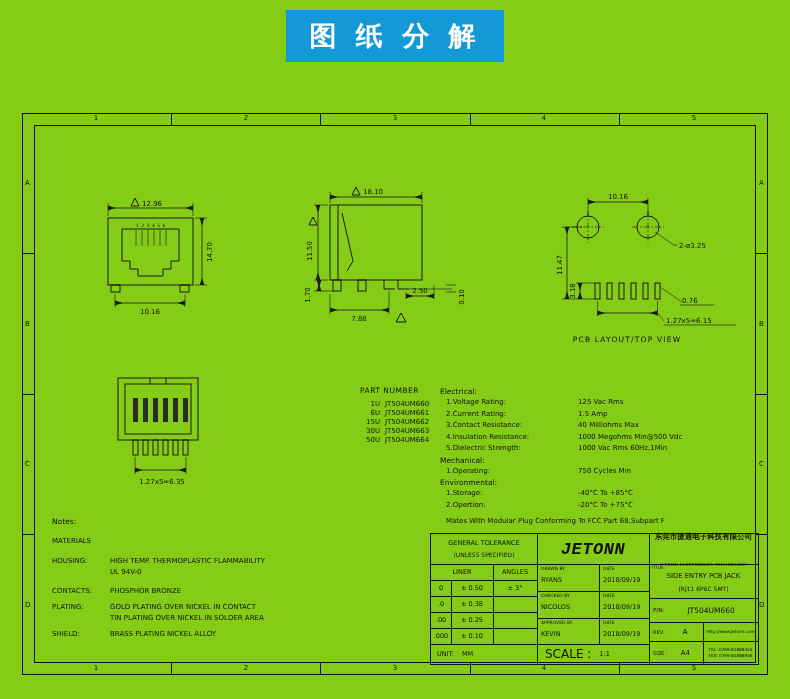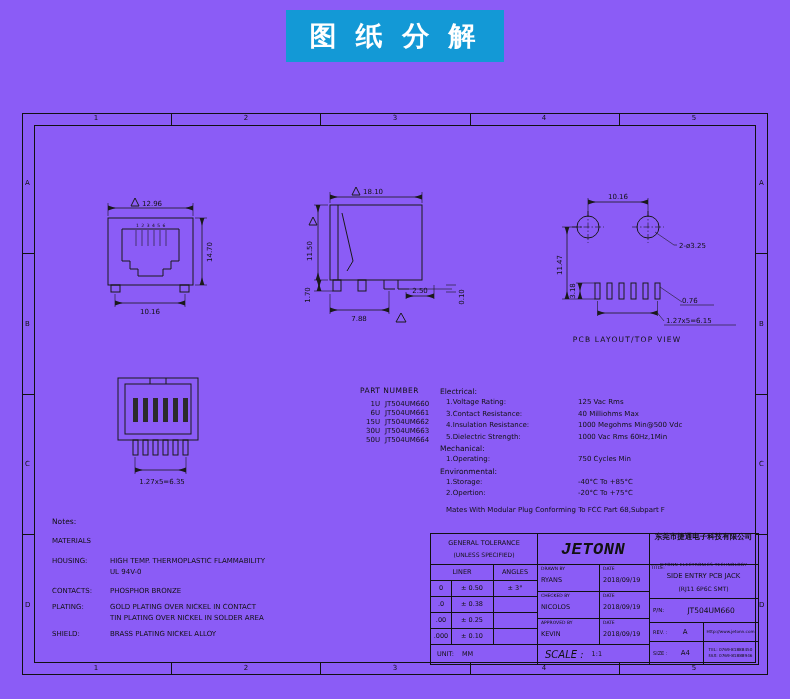--- a/index.html
+++ b/index.html
@@ -1,16 +1,16 @@
 <!DOCTYPE html>
 <html><head>
 <meta charset="utf-8">
 <style>
   html,body{margin:0;padding:0;background:#fff;}
-  #page{position:relative;width:790px;height:699px;background:#8b5cf6;font-family:"DejaVu Sans",sans-serif;color:#111;overflow:hidden;}
+  #page{position:relative;width:790px;height:699px;background:#84cc16;font-family:"DejaVu Sans",sans-serif;color:#111;overflow:hidden;}
   #banner{position:absolute;left:286px;top:10px;width:218px;height:52px;background:#1399d6;display:flex;align-items:center;justify-content:center;}
   #banner span{color:#ffffff;font-size:27px;font-weight:bold;letter-spacing:5px;}
   .frame,.iframe{position:absolute;box-sizing:border-box;}
   .frame{border:1.5px solid #111;}
   .iframe{border:1px solid #111;}
   .zl{position:absolute;font-size:7px;transform:translate(-50%,0);}
   .zlv{position:absolute;font-size:7px;transform:translate(0,-50%);}
   .tick{position:absolute;background:#111;}
   svg text{font-family:"DejaVu Sans",sans-serif;fill:#111;}
   .t7{font-size:7px;}
@@ -221,20 +221,24 @@
       </div>
   </div>
 
   <div id="specs">
     <div class="sp-h">Electrical:</div>
     <div class="sp-row">
         <span class="lb">1.Voltage Rating:</span>
         <span>125 Vac Rms</span>
       </div>
     <div class="sp-row">
+        <span class="lb">2.Current Rating:</span>
+        <span>1.5 Amp</span>
+      </div>
+    <div class="sp-row">
         <span class="lb">3.Contact Resistance:</span>
         <span>40 Milliohms Max</span>
       </div>
     <div class="sp-row">
         <span class="lb">4.Insulation Resistance:</span>
         <span>1000 Megohms Min@500 Vdc</span>
       </div>
     <div class="sp-row">
         <span class="lb">5.Dielectric Strength:</span>
         <span>1000 Vac Rms 60Hz,1Min</span>
@@ -303,21 +307,21 @@
     <div class="cell" style="left:20px;top:78px;width:42px;height:16px;font-size:6.5px;">± 0.25</div>
     <div class="cell" style="left:0;top:94px;width:20px;height:16px;font-size:6.5px;">.000</div>
     <div class="cell" style="left:20px;top:94px;width:42px;height:16px;font-size:6.5px;">± 0.10</div>
     <div class="cell" style="left:62px;top:46px;width:44px;height:16px;font-size:6.5px;">± 3°</div>
 
     <div class="cell-l" style="left:0;top:110px;width:106px;height:20px;padding-left:6px;gap:8px;">
       <span style="font-size:6.5px;">UNIT:</span>
       <span style="font-size:6.5px;">MM</span>
     </div>
     <div class="cell-l" style="left:106px;top:110px;width:112px;height:20px;padding-left:8px;gap:8px;">
-      <span style="font-size:10px;font-style:italic;">SCALE :</span>
+      <span style="font-size:12px;">SCALE :</span>
       <span style="font-size:6.5px;">1:1</span>
     </div>
 
     <div class="cell" style="left:106px;top:0;width:112px;height:30px;font-family:Liberation Mono, monospace;">
       <span style="font-size:17px;font-weight:bold;font-style:italic;letter-spacing:0.5px;">JETONN</span>
     </div>
 
     <span class="nt" style="left:110px;top:32px;font-size:4.5px;">DRAWN BY</span>
     <span class="nt" style="left:172px;top:32px;font-size:4.5px;">DATE</span>
     <span class="nt" style="left:110px;top:42px;font-size:6.5px;">RYANS</span>

